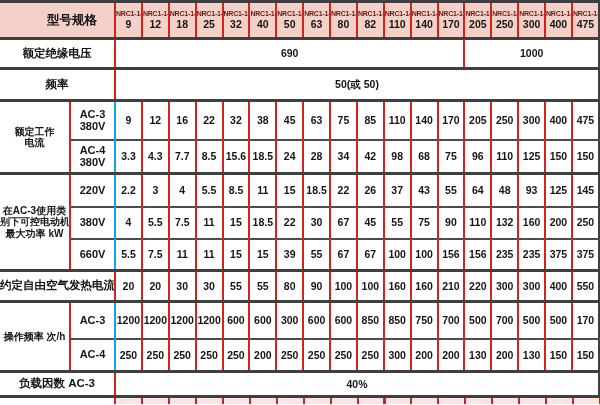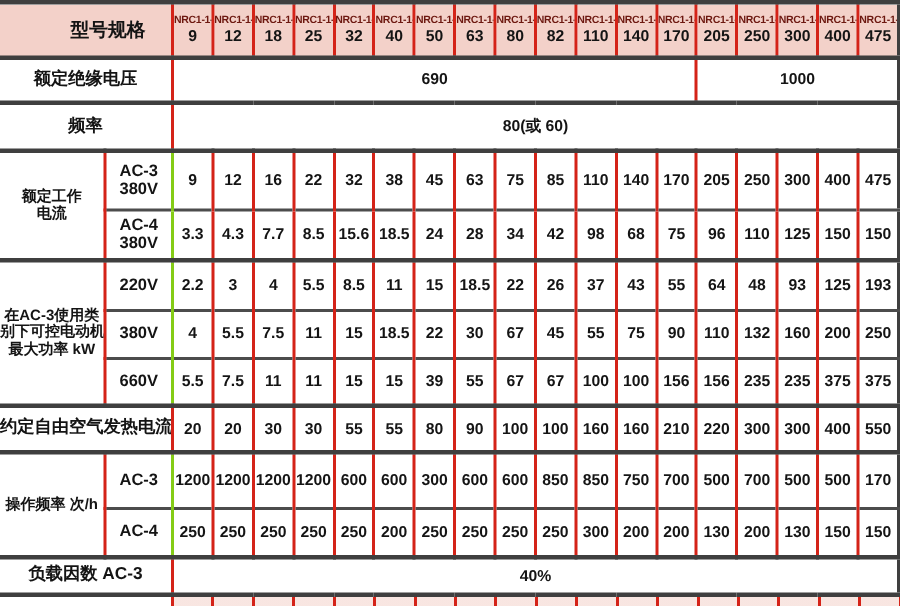--- a/index.html
+++ b/index.html
@@ -15,21 +15,21 @@
   }
   td{
     padding:0;margin:0;text-align:center;vertical-align:middle;
     font-weight:700;font-size:10.5px;color:#141414;line-height:1.15;
     overflow:hidden;white-space:nowrap;
   }
   
   .v{border-left:2px solid #d42318;}
   .lab{border-right:2px solid #d42318;font-size:11.5px;}
   .outer{border-right:2px solid #d42318;font-size:10px;}
-  .sub{border-left:2px solid #d42318;border-right:2px solid #84cc16;font-size:11px;}
+  .sub{border-left:2px solid #d42318;border-right:2px solid #0ea5e9;font-size:11px;}
   
   .bt{border-top:3px solid #3f3f3f;}
   .bs{border-top:2px solid #4c4c4c;}
   
   .pink{background:#f3d1c9;}
   .corner{font-size:12.5px;padding-left:30px;}
   .pref{font-size:7px;color:#6d1810;letter-spacing:-0.2px;line-height:1.3;}
   .siz{font-size:10.5px;color:#141414;line-height:1.25;}
   
   .rh0{height:37px}.rh1{height:30px}.rh2{height:32px}.rh3{height:39px}
@@ -128,21 +128,21 @@
             <div class="siz">475</div>
           </td>
         </tr>
         <tr class="rh1 bt">
           <td colspan="2" class="lab">额定绝缘电压</td>
           <td colspan="13" class="v">690</td>
           <td colspan="5" class="v">1000</td>
         </tr>
         <tr class="rh2 bt">
           <td colspan="2" class="lab">频率</td>
-          <td colspan="18" class="v">80(或 60)</td>
+          <td colspan="18" class="v">50(或 50)</td>
         </tr>
         <tr class="rh3 bt">
           <td rowspan="2" class="outer">
             <div>额定工作</div>
             <div>电流</div>
           </td>
           <td class="sub">
             <div>AC-3</div>
             <div>380V</div>
           </td>
@@ -208,21 +208,21 @@
           <td class="v">18.5</td>
           <td class="v">22</td>
           <td class="v">26</td>
           <td class="v">37</td>
           <td class="v">43</td>
           <td class="v">55</td>
           <td class="v">64</td>
           <td class="v">48</td>
           <td class="v">93</td>
           <td class="v">125</td>
-          <td class="v">193</td>
+          <td class="v">145</td>
         </tr>
         <tr class="rh6 bs">
           <td class="sub">
             <div>380V</div>
           </td>
           <td class="v">4</td>
           <td class="v">5.5</td>
           <td class="v">7.5</td>
           <td class="v">11</td>
           <td class="v">15</td>

